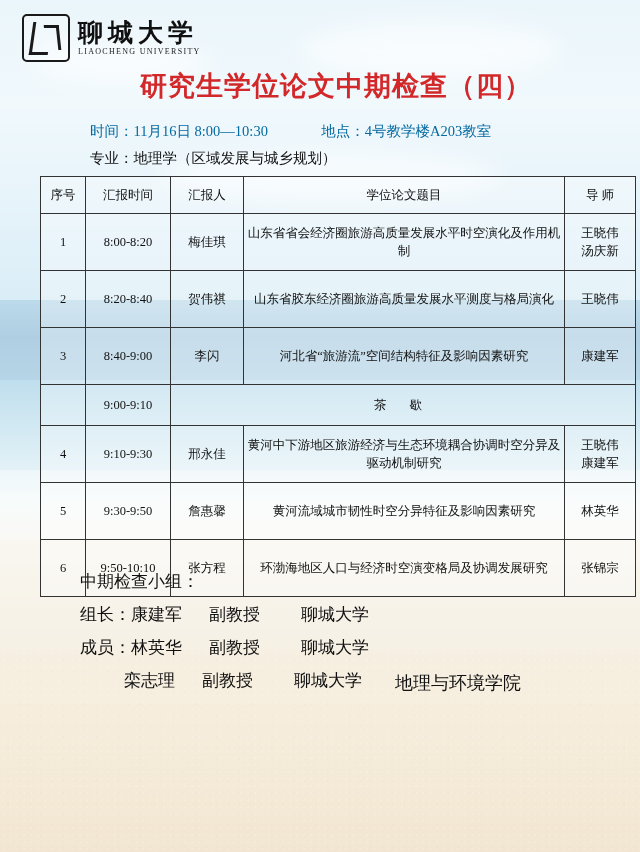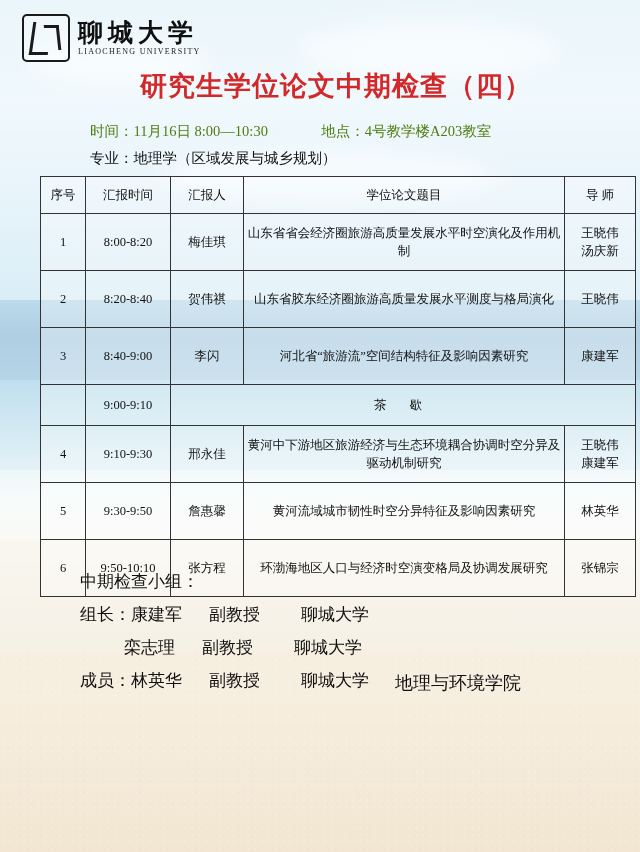--- a/index.html
+++ b/index.html
@@ -161,21 +161,21 @@
     letter-spacing: 1px;
     font-family: "Liberation Serif", "DejaVu Serif", serif;
     padding-left: 16px;
   }
 
   
   .meta1 {
     position: absolute;
     left: 90px; top: 122px;
     font-size: 14.5px;
-    color: #4d7c0f;
+    color: #0369a1;
     white-space: nowrap;
   }
   .meta1 .gap { display: inline-block; width: 46px; }
   .meta2 {
     position: absolute;
     left: 90px; top: 149px;
     font-size: 14.5px;
     color: #111;
     white-space: nowrap;
   }
@@ -341,22 +341,22 @@
             <td class="topic">环渤海地区人口与经济时空演变格局及协调发展研究</td>
             <td>张锦宗</td>
           </tr>
         </tbody>
     </table>
 
     <div class="group">
       <div class="g-line">中期检查小组：</div>
       <div id="group-lines">
           <div class="g-line"><span class="g-label">组长：</span><span class="g-name">康建军</span><span class="g-title">副教授</span><span class="g-org">聊城大学</span></div>
+          <div class="g-line"><span class="g-label">成员：</span><span class="g-name">林英华</span><span class="g-title">副教授</span><span class="g-org">聊城大学</span></div>
           <div class="g-line indent-member"><span class="g-label"></span><span class="g-name">栾志理</span><span class="g-title">副教授</span><span class="g-org">聊城大学</span></div>
-          <div class="g-line"><span class="g-label">成员：</span><span class="g-name">林英华</span><span class="g-title">副教授</span><span class="g-org">聊城大学</span></div>
         </div>
     </div>
 
     <div class="footer">
       <div>地理与环境学院</div>
     </div>
 
   </div>
 </div>
 

